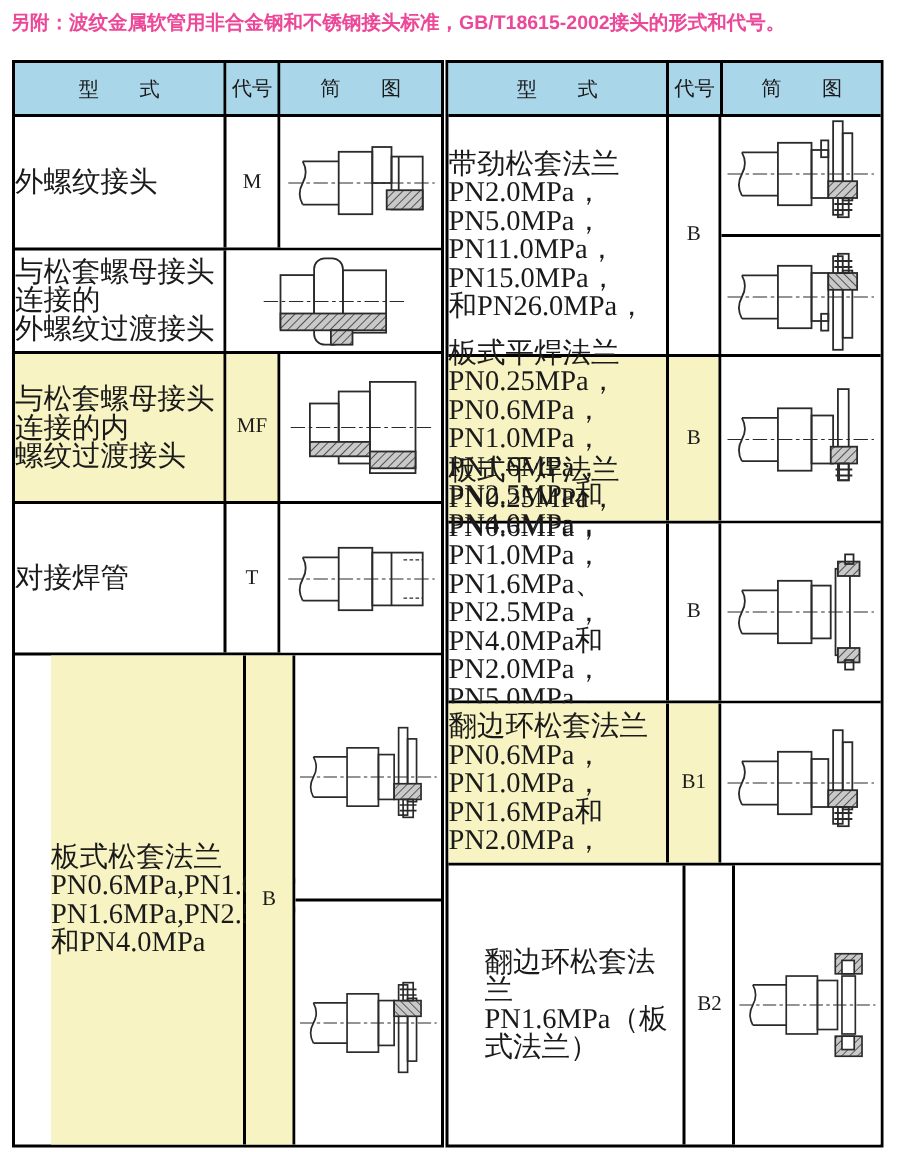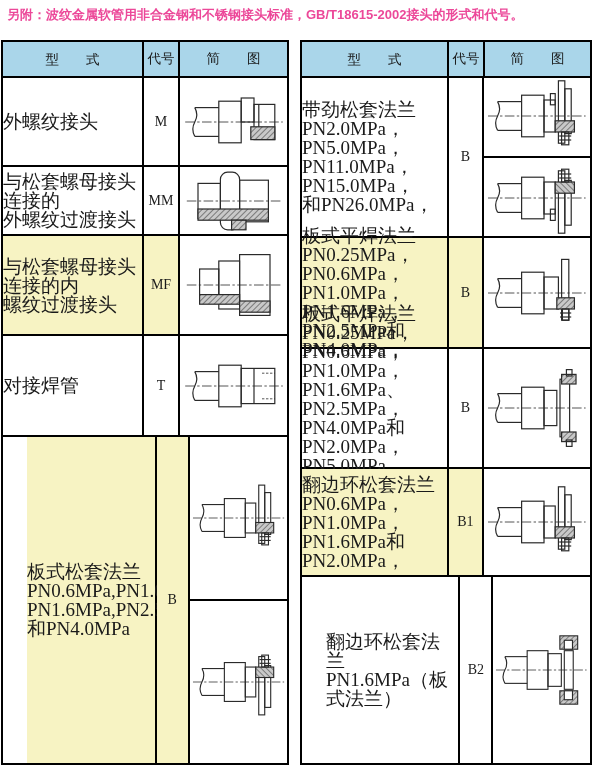--- a/index.html
+++ b/index.html
@@ -7,21 +7,21 @@
     width:600px;height:768px;position:relative;overflow:hidden;
     font-family:"Liberation Serif", serif;color:#1a1a1a;
   }
   .page-title{
     position:absolute;left:7px;top:6px;width:586px;
     font-family:"Liberation Sans", sans-serif;
     font-weight:bold;font-size:13px;line-height:1.35;color:#ec4899;
   }
   .tables{
     position:absolute;left:8px;top:40px;width:584px;height:725px;
-    display:flex;gap:11px;justify-content:flex-end;
+    display:flex;gap:1px;
   }
   .tbl{
     border:2px solid #000;background:#fff;
     display:flex;flex-direction:column;box-sizing:border-box;
   }
   .tbl-left{width:288px;}
   .tbl-right{width:292px;}
   .row{display:flex;border-bottom:2px solid #000;box-sizing:border-box;flex:0 0 auto;}
   .row:last-child{border-bottom:none;flex:1 1 auto;margin-left:24px;}
   .cell{box-sizing:border-box;min-width:0;}
@@ -102,21 +102,20 @@
         </svg>
       </div>
     </div>
 
 
     <div class="row" style="height:69px">
       <div class="cell c-type">
           <span>与松套螺母接头连接的
 外螺纹过渡接头</span>
         </div>
-      <div class="cell c-code">MM</div>
       <div class="cell c-diag">
         <svg class="diag" width="106" height="80" viewBox="0 0 130 100">
           <g class="ln">
             <line x1="6" y1="50" x2="124" y2="50" stroke-width="1" stroke-dasharray="12 3 3 3"></line>
             <rect x="20" y="28" width="28" height="44"></rect>
             <rect x="48" y="14" width="24" height="72" rx="9"></rect>
             <rect x="72" y="24" width="36" height="52"></rect>
             <rect x="20" y="60" width="88" height="14" fill="url(#hatch)"></rect>
             <rect x="62" y="74" width="18" height="12" fill="url(#hatch)"></rect>
           </g>

